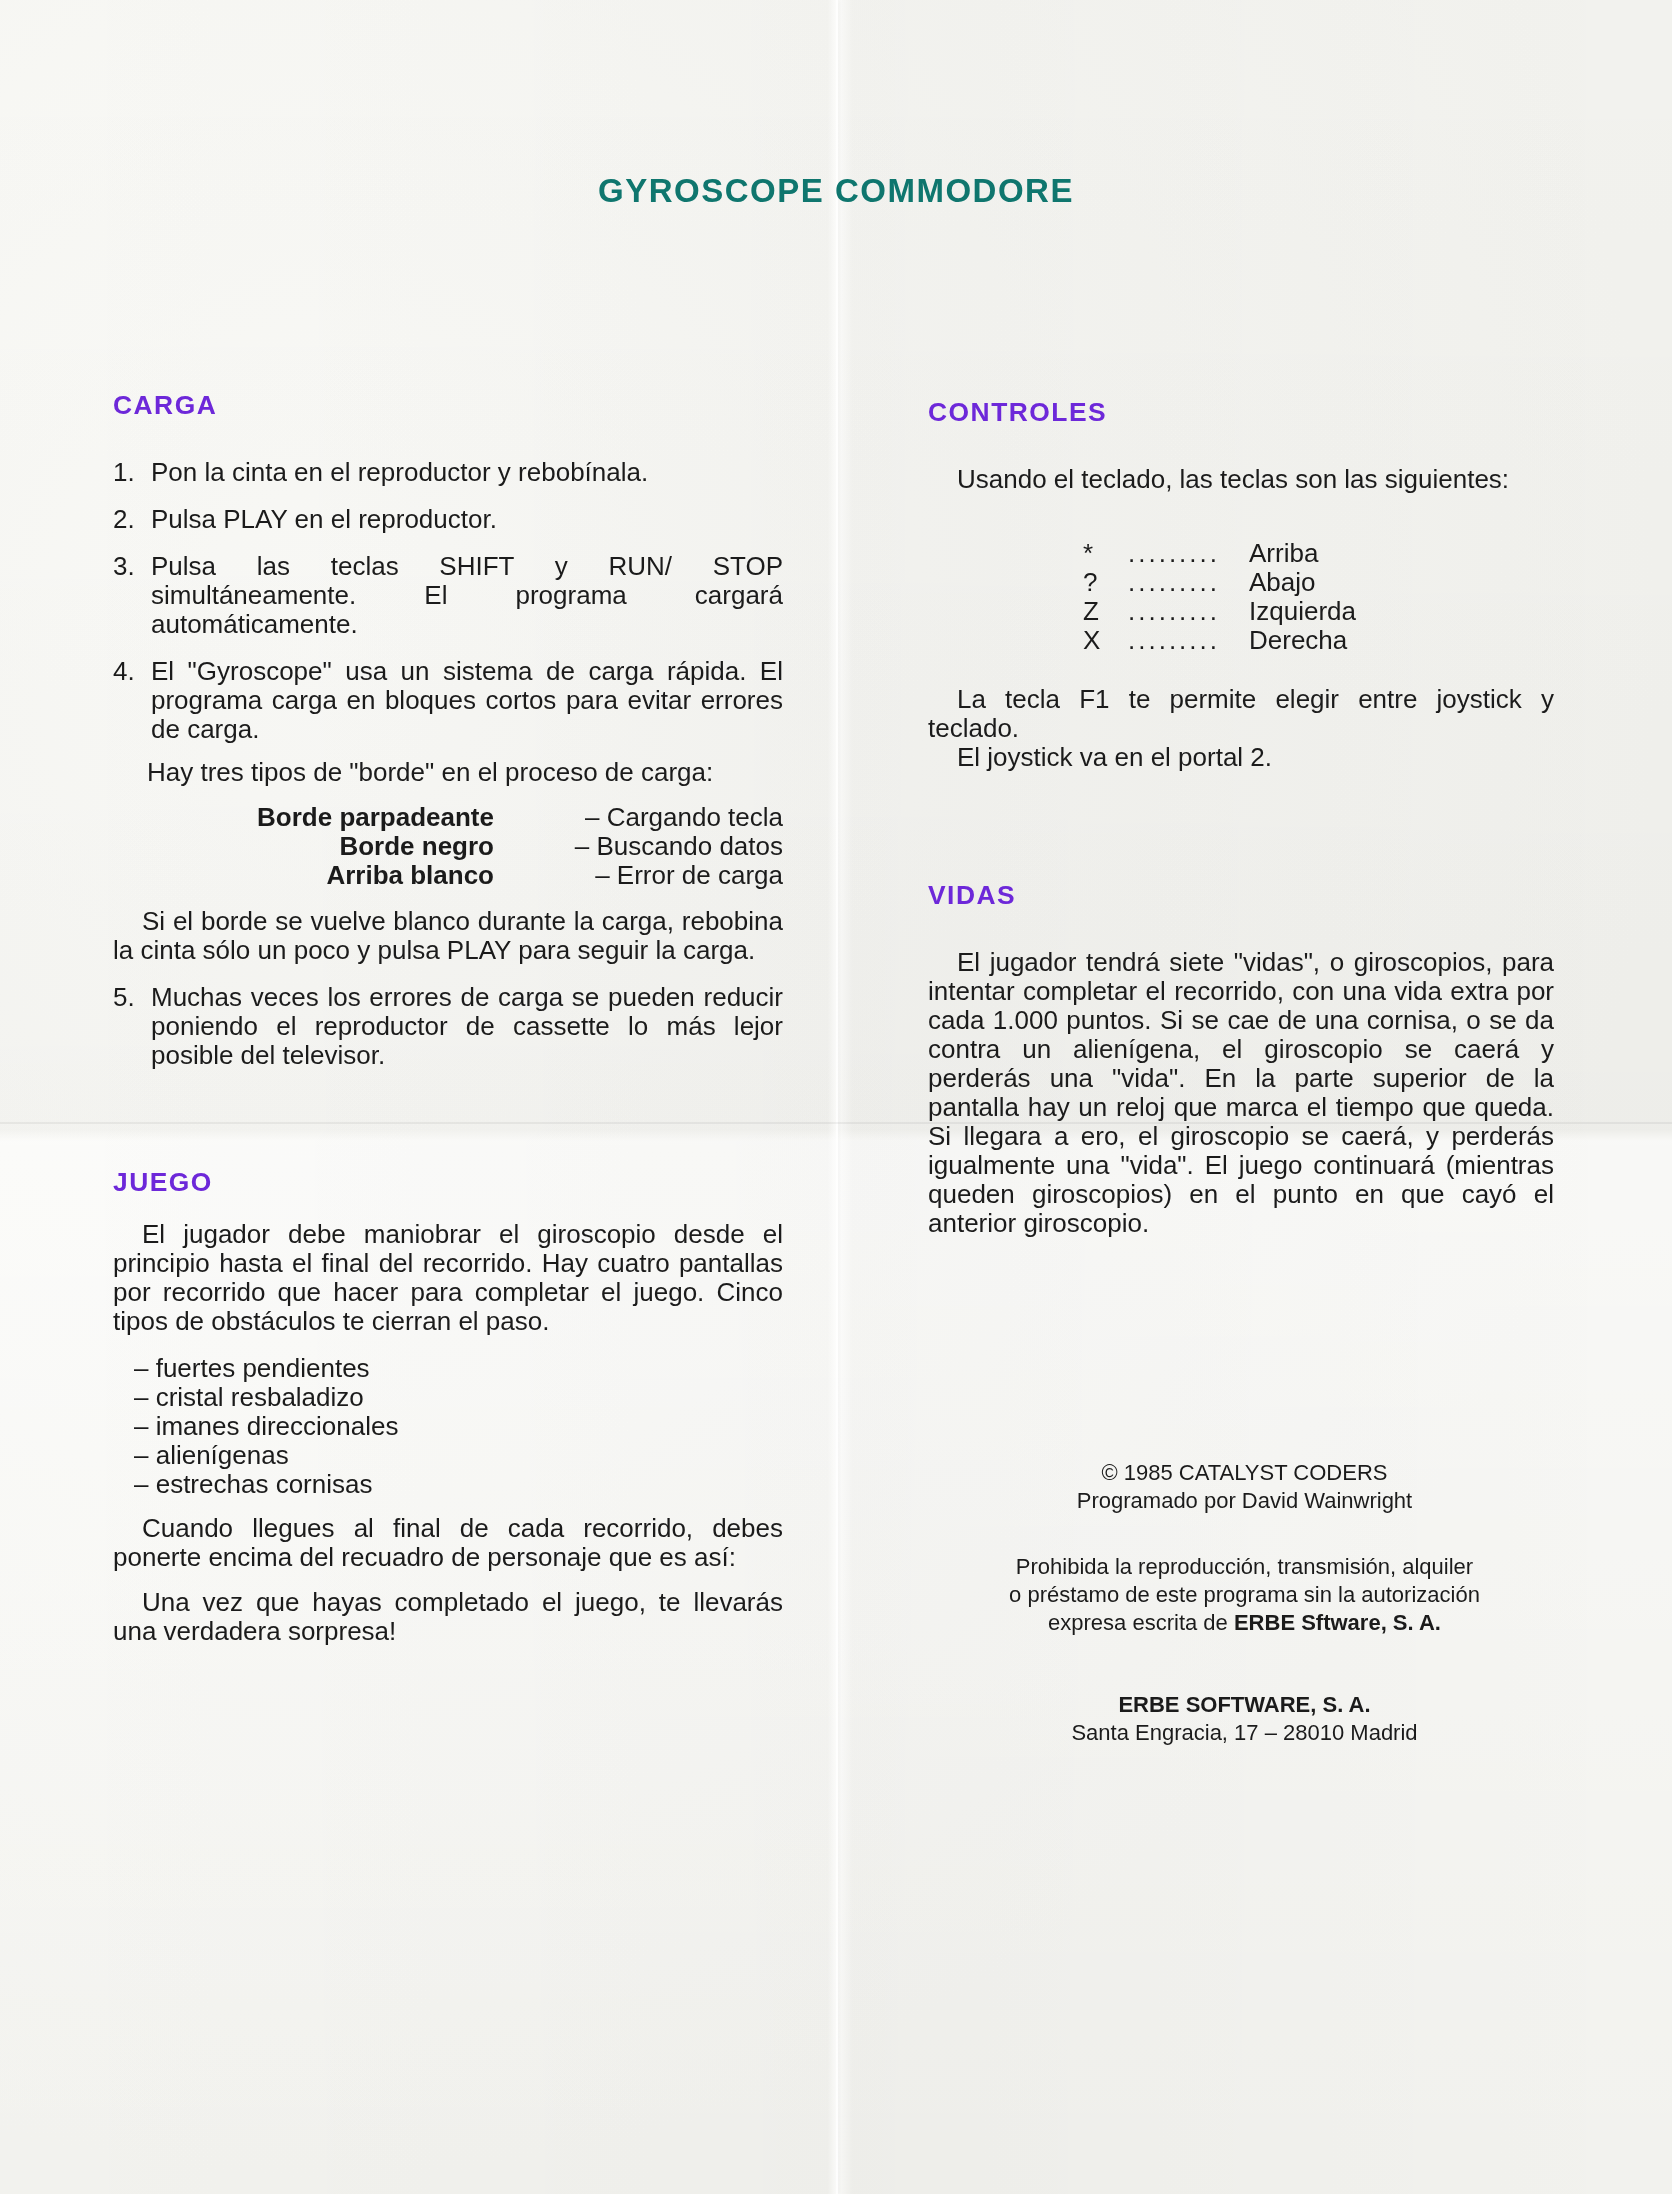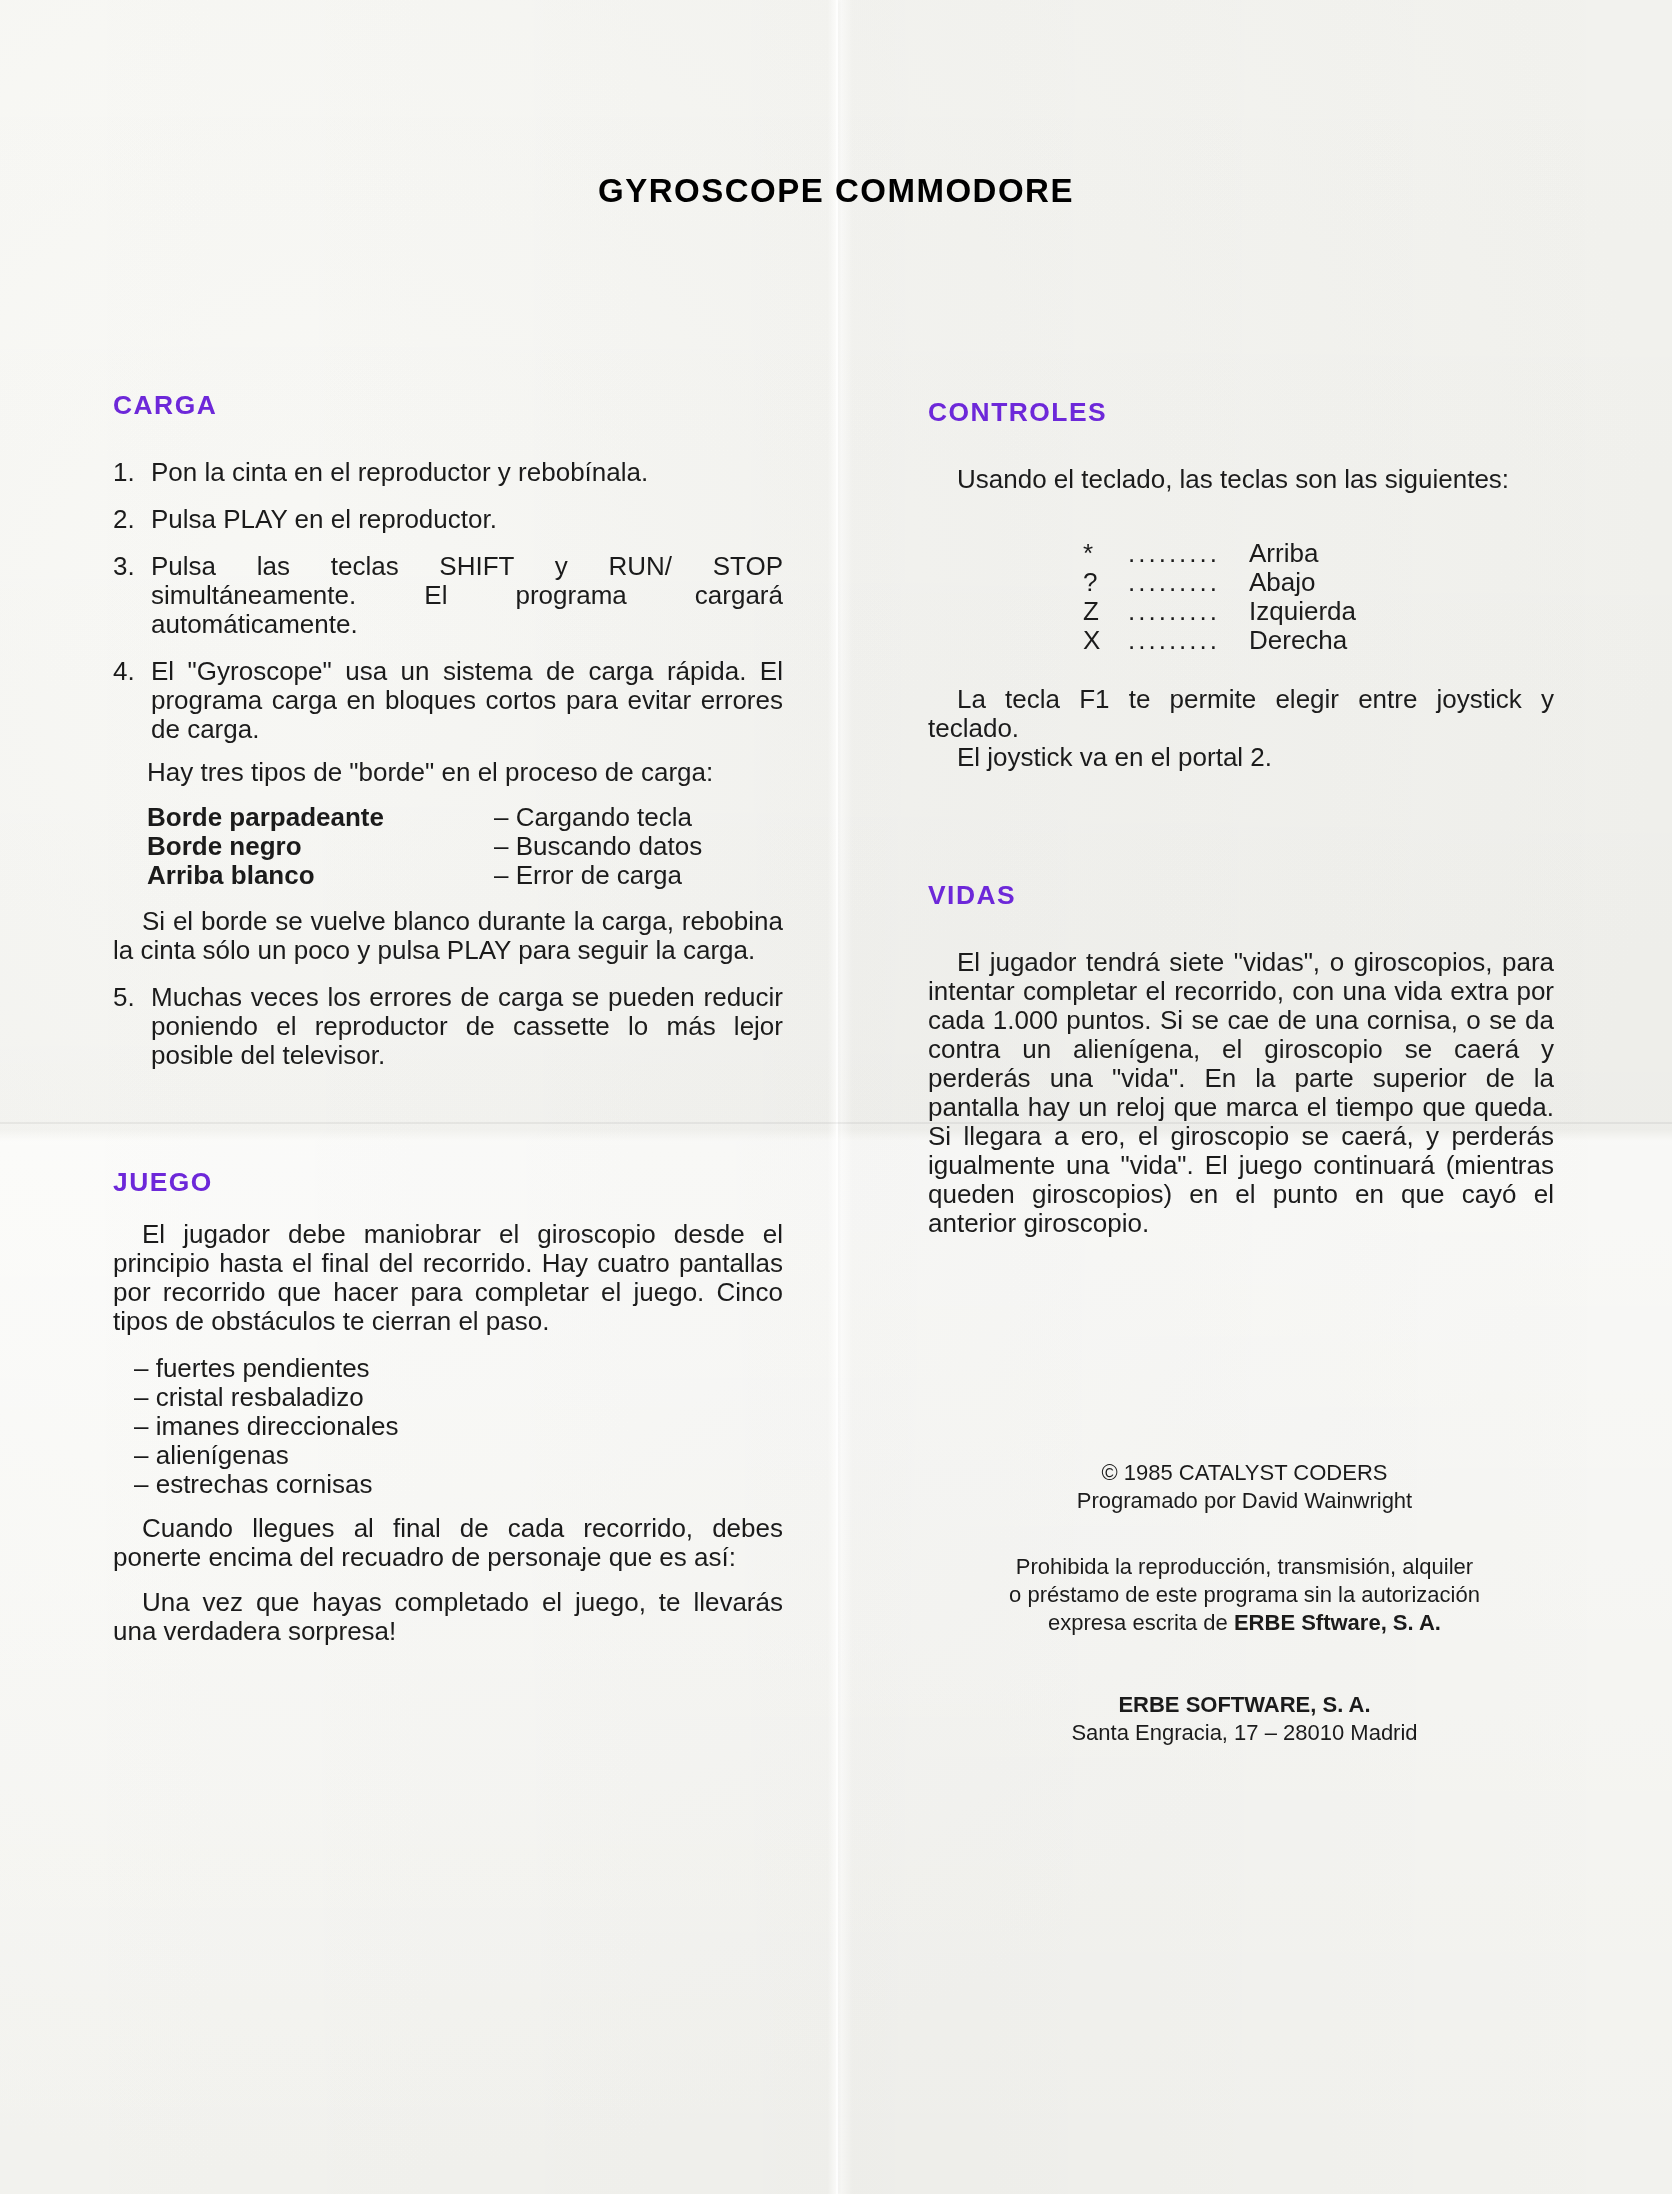--- a/index.html
+++ b/index.html
@@ -15,34 +15,34 @@
         linear-gradient(90deg, rgba(0,0,0,0) 0%, rgba(0,0,0,0.015) 49.5%, rgba(255,255,255,0.6) 50%, rgba(0,0,0,0.02) 51%, rgba(0,0,0,0) 100%),
         linear-gradient(180deg, rgba(0,0,0,0) 0%, rgba(0,0,0,0.02) 51.5%, rgba(255,255,255,0.5) 52%, rgba(0,0,0,0) 100%),
         radial-gradient(ellipse at 20% 30%, #fbfbf8 0%, #f2f2ee 70%);
     }
     .fold-v { position: absolute; left: 836px; top: 0; width: 2.3px; height: 2194px; background: rgba(255,255,255,0.7); box-shadow: 1.5px 0 3px rgba(0,0,0,0.04); }
     .fold-h { position: absolute; left: 0; top: 1122px; width: 1672px; height: 1.5px; background: rgba(0,0,0,0.05); }
 
     .title {
       position: absolute; left: 0; width: 1672px; top: 172px;
       text-align: center; font-size: 33px; font-weight: bold; letter-spacing: 1.5px;
-      color: #000000;
+      color: #0f766e;
     }
     .col { position: absolute; font-size: 26px; line-height: 29px; }
     .col-left { left: 113px; width: 670px; }
     .col-right { left: 928px; width: 626px; }
 
     .heading { font-size: 26.4px; font-weight: bold; letter-spacing: 1.5px; color: #6d28d9; }
     .p { text-align: justify; margin: 0; }
     .indent { text-indent: 29px; }
     .num-item { display: flex; margin: 0; }
     .num-item .n { width: 38px; flex: none; }
     .num-item .t { flex: 1; text-align: justify; }
 
-    .border-table { display: grid; grid-template-columns: 347px 1fr; margin-left: 34px; }
+    .border-table { display: grid; grid-template-columns: 347px 1fr; margin-left: 34px; text-align: right; }
     .border-table .k { font-weight: bold; }
 
     .dash-list { margin: 0 0 0 21px; padding: 0; list-style: none; }
 
     .keys { display: grid; grid-template-columns: 45px 121px 1fr; margin-left: 155px; }
     .keys .dots { letter-spacing: 3px; }
 
     .credits { position: absolute; left: 943px; width: 603px; text-align: center; font-size: 22px; line-height: 28px; }
     .b { font-weight: bold; margin-top: 43px; }
   </style>

